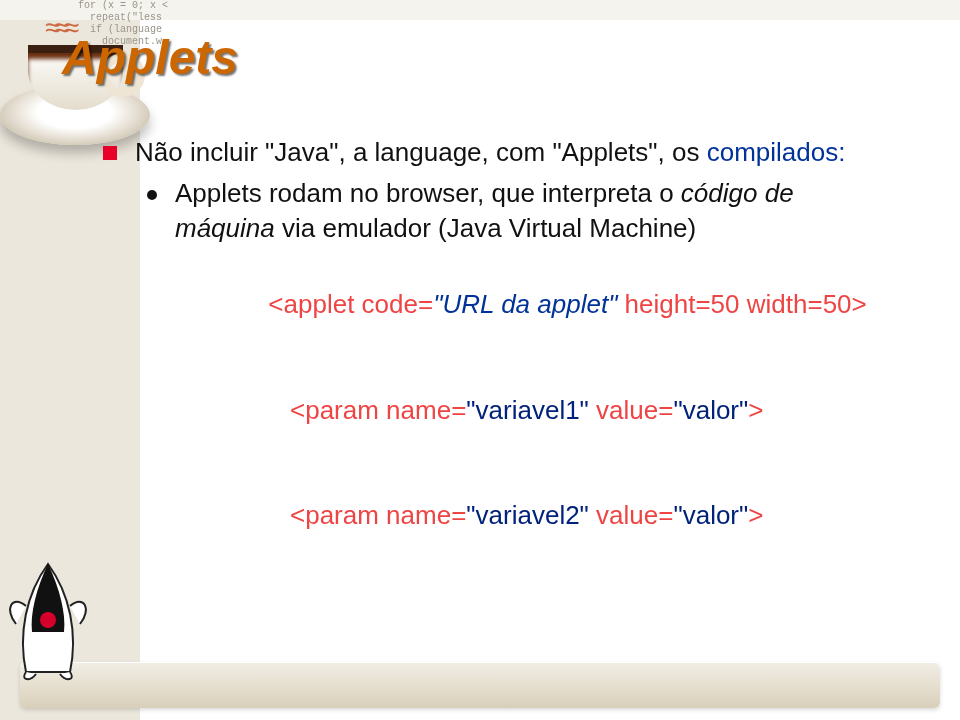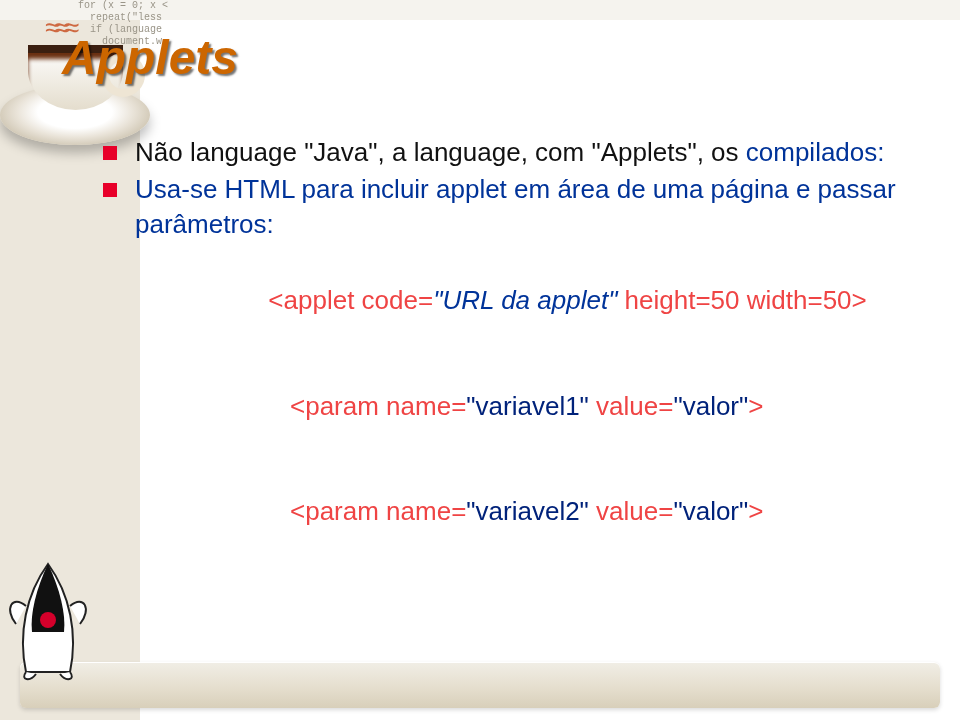--- a/index.html
+++ b/index.html
@@ -156,29 +156,29 @@
   <div class="cup"></div>
   <div class="steam">≈≈≈</div>
 </div>
 
 <div class="title">Applets</div>
 
 <div class="content">
 
   <div class="bullet-1">
     <span class="marker"></span>
-    <span class="black">Não language </span><span class="black">"Java"</span><span class="black">, a language, com </span><span class="black">"Applets"</span><span class="black">, os </span><span>compilados:</span>
+    <span class="black">Não incluir </span><span class="black">"Java"</span><span class="black">, a language, com </span><span class="black">"Applets"</span><span class="black">, os </span><span>compilados:</span>
   </div>
 
 
-
-  <div class="bullet-1" style="color:#003399;">
+  <div class="bullet-2">
     <span class="marker"></span>
-    <span>Usa-se HTML para incluir applet em área de uma página e passar parâmetros:</span>
+    <span>Applets rodam no browser, que interpreta o </span><span class="italic">código de máquina</span><span> via emulador (Java Virtual Machine)</span>
   </div>
+
 
   <div class="code-block">
     <div class="line">
       <span class="red">&lt;applet code=</span><span class="blue">"URL da applet"</span><span class="red"> height=50 width=50&gt;</span>
     </div>
     <div class="line">
       <span class="red">   &lt;param name=</span><span class="navy">"variavel1"</span><span class="red"> value=</span><span class="navy">"valor"</span><span class="red">&gt;</span>
     </div>
     <div class="line">
       <span class="red">   &lt;param name=</span><span class="navy">"variavel2"</span><span class="red"> value=</span><span class="navy">"valor"</span><span class="red">&gt;</span>

